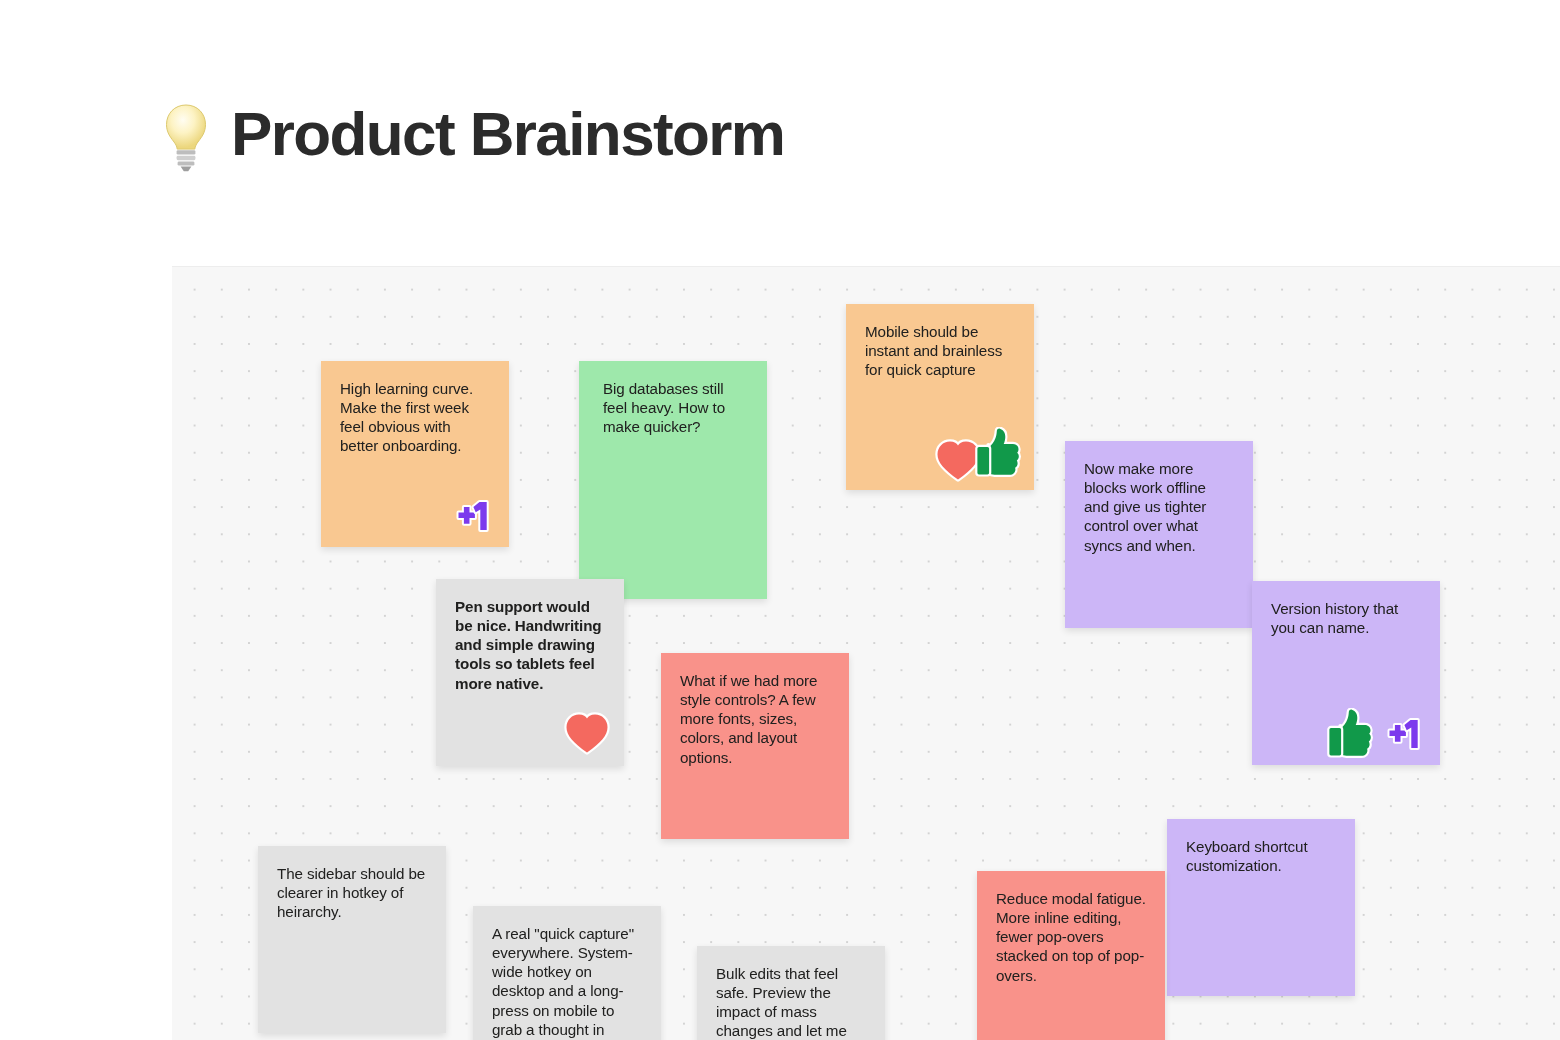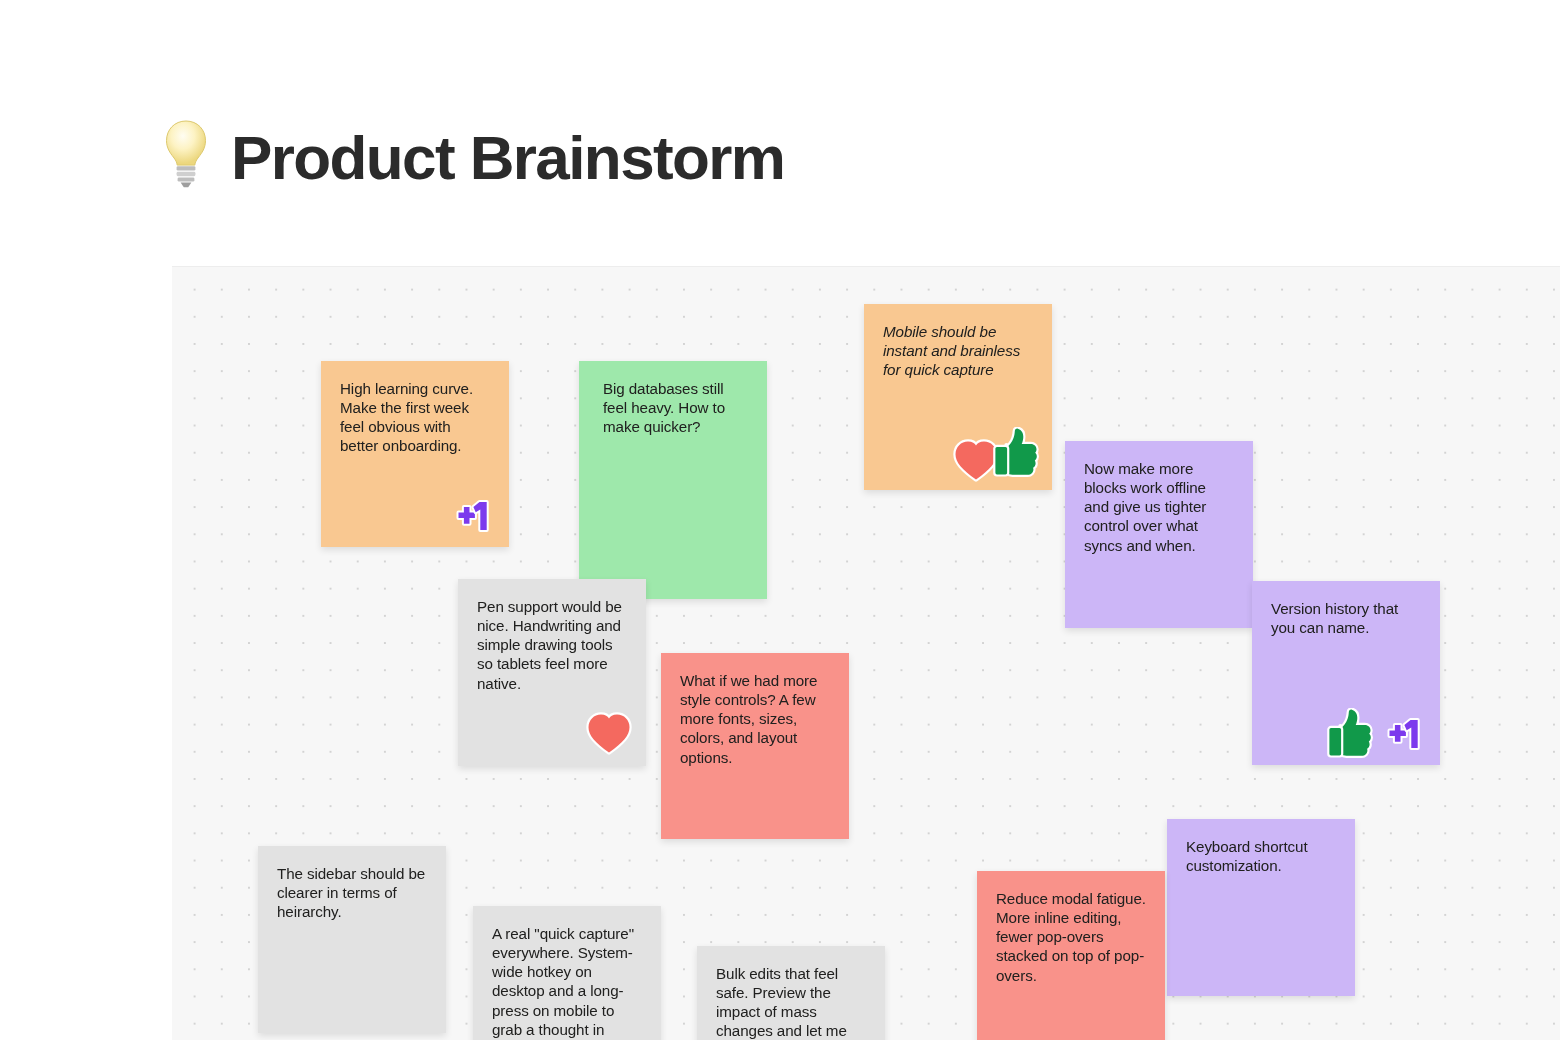--- a/index.html
+++ b/index.html
@@ -18,21 +18,21 @@
     height:1040px;
     background:#ffffff;
   }
 
   
   .header {
     position:absolute;
     left:163px;
     top:103px;
     display:flex;
-    align-items:flex-end;
+    align-items:flex-start;
     gap:22px;
     height:86px;
   }
   .bulb-icon {
     position:relative;
     width:46px;
     height:70px;
     flex:none;
   }
   .bulb-icon svg { display:block; width:46px; height:70px; }
@@ -125,35 +125,35 @@
         <div class="note-text">High learning curve. Make the first week feel obvious with better onboarding.</div>
         <div class="reactions">
           <svg class="sticker plusone" viewBox="0 0 48 48" style="--plusone: #7c3aed;">
             <use href="#ico-plusone"></use>
           </svg>
         </div>
       </div>
       <div class="note" style="left: 407px; top: 94px; width: 188px; height: 238px; background: rgb(158, 232, 171); padding-left: 24px;">
         <div class="note-text">Big databases still feel heavy. How to make quicker?</div>
       </div>
-      <div class="note" style="left: 692px; top: 37px; width: 188px; height: 186px; background: rgb(249, 200, 145); font-style: italic;">
+      <div class="note" style="left: 674px; top: 37px; width: 188px; height: 186px; background: rgb(249, 200, 145);">
         <div class="note-text">Mobile should be instant and brainless for quick capture</div>
         <div class="reactions">
           <svg class="sticker heart r-heart-mobile" viewBox="0 0 48 48" style="--heart: #f4695f;">
             <use href="#ico-heart"></use>
           </svg>
           <svg class="sticker thumb r-thumb-mobile" viewBox="0 0 46 50" style="--thumb: #11994a;">
             <use href="#ico-thumb"></use>
           </svg>
         </div>
       </div>
       <div class="note" style="left: 893px; top: 174px; width: 188px; height: 187px; background: rgb(204, 182, 247);">
         <div class="note-text">Now make more blocks work offline and give us tighter control over what syncs and when.</div>
       </div>
-      <div class="note" style="left: 286px; top: 312px; width: 188px; height: 187px; background: rgb(226, 226, 226);">
+      <div class="note" style="left: 264px; top: 312px; width: 188px; height: 187px; background: rgb(226, 226, 226); font-weight: bold;">
         <div class="note-text">Pen support would be nice. Handwriting and simple drawing tools so tablets feel more native.</div>
         <div class="reactions">
           <svg class="sticker heart" viewBox="0 0 48 48" style="--heart: #f4695f;">
             <use href="#ico-heart"></use>
           </svg>
         </div>
       </div>
       <div class="note" style="left: 1080px; top: 314px; width: 188px; height: 184px; background: rgb(204, 182, 247);">
         <div class="note-text">Version history that you can name.</div>
         <div class="reactions">
@@ -165,21 +165,21 @@
           </svg>
         </div>
       </div>
       <div class="note" style="left: 489px; top: 386px; width: 188px; height: 186px; background: rgb(249, 146, 138);">
         <div class="note-text">What if we had more style controls? A few more fonts, sizes, colors, and layout options.</div>
       </div>
       <div class="note" style="left: 995px; top: 552px; width: 188px; height: 177px; background: rgb(204, 182, 247);">
         <div class="note-text">Keyboard shortcut customization.</div>
       </div>
       <div class="note" style="left: 86px; top: 579px; width: 188px; height: 187px; background: rgb(226, 226, 226);">
-        <div class="note-text">The sidebar should be clearer in terms of heirarchy.</div>
+        <div class="note-text">The sidebar should be clearer in hotkey of heirarchy.</div>
       </div>
       <div class="note" style="left: 301px; top: 639px; width: 188px; height: 187px; background: rgb(226, 226, 226);">
         <div class="note-text">A real "quick capture" everywhere. System-wide hotkey on desktop and a long-press on mobile to grab a thought in under two seconds.</div>
       </div>
       <div class="note" style="left: 525px; top: 679px; width: 188px; height: 187px; background: rgb(226, 226, 226);">
         <div class="note-text">Bulk edits that feel safe. Preview the impact of mass changes and let me undo them in one click.</div>
       </div>
       <div class="note" style="left: 805px; top: 604px; width: 188px; height: 187px; background: rgb(249, 146, 138);">
         <div class="note-text">Reduce modal fatigue. More inline editing, fewer pop-overs stacked on top of pop-overs.</div>
       </div>

